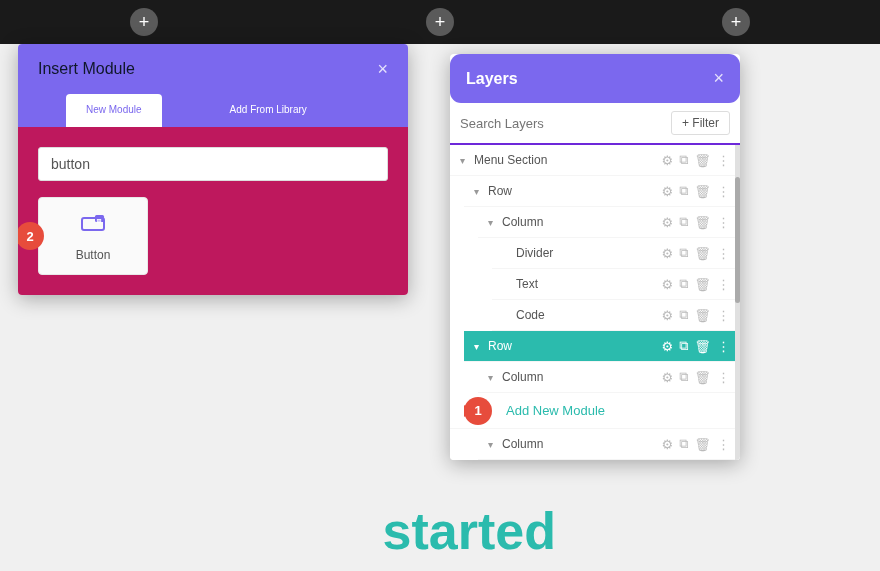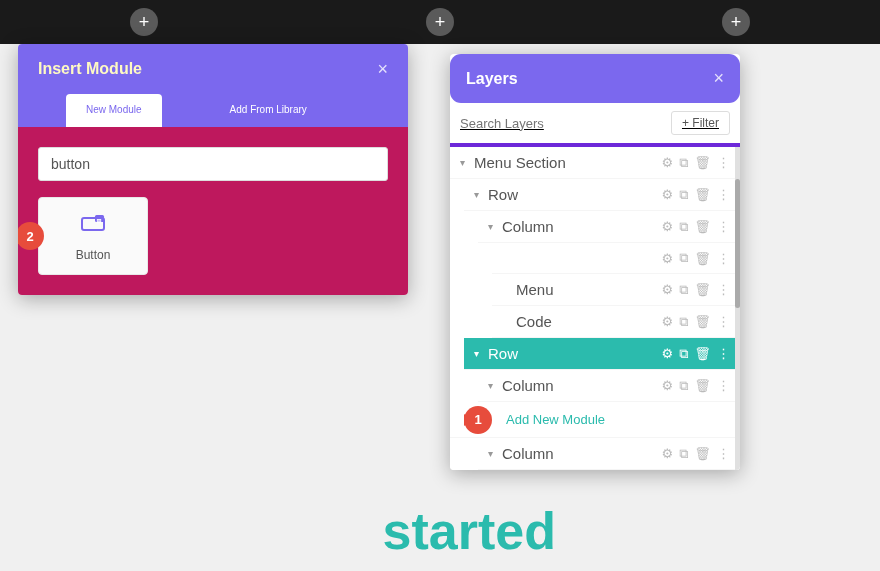--- a/index.html
+++ b/index.html
@@ -82,23 +82,23 @@
     }
 
     .panel-header {
       background: #7b68ee;
       padding: 16px 20px;
       display: flex;
       align-items: center;
       justify-content: space-between;
     }
     .panel-header-title {
-      color: #fef9c3;
+      color: #0f172a;
       font-size: 16px;
-      font-weight: 700;
+      font-weight: 400;
     }
     .panel-close {
       color: white;
       font-size: 18px;
       cursor: pointer;
       line-height: 1;
       opacity: 0.8;
     }
 
     .panel-tabs {
@@ -219,24 +219,23 @@
       color: white;
       font-size: 18px;
       cursor: pointer;
       opacity: 0.8;
     }
 
     .layers-search-bar {
       display: flex;
       align-items: center;
       padding: 8px 10px;
-      border-bottom: 4px solid #6d28d9;
+      border-bottom: 2px solid #6d28d9;
       gap: 8px;
       background: white;
-      text-decoration: underline;
     }
     .layers-search-input {
       flex: 1;
       border: none;
       outline: none;
       font-size: 13px;
       color: #888;
       background: transparent;
     }
     .filter-btn {
@@ -278,21 +277,21 @@
       font-size: 10px;
       color: #999;
       flex-shrink: 0;
     }
     .layer-indent-1 { margin-left: 14px; }
     .layer-indent-2 { margin-left: 28px; }
     .layer-indent-3 { margin-left: 42px; }
 
     .layer-name {
       flex: 1;
-      font-size: 15px;
+      font-size: 12px;
     }
 
     .layer-icons {
       display: flex;
       align-items: center;
       gap: 6px;
       margin-left: auto;
     }
     .layer-icons span {
       color: #bbb;
@@ -428,31 +427,32 @@
       <div class="layer-icons">
         <span>⚙</span>
         <span>⧉</span>
         <span>🗑</span>
         <span>⋮</span>
       </div>
     </div>
 
     <div class="layer-row layer-indent-3">
       <span class="layer-chevron"></span>
+      <span class="layer-name">Divider</span>
       <div class="layer-icons">
         <span>⚙</span>
         <span>⧉</span>
         <span>🗑</span>
         <span>⋮</span>
       </div>
     </div>
 
     <div class="layer-row layer-indent-3">
       <span class="layer-chevron"></span>
-      <span class="layer-name">Menu</span>
+      <span class="layer-name">Text</span>
       <div class="layer-icons">
         <span>⚙</span>
         <span>⧉</span>
         <span>🗑</span>
         <span>⋮</span>
       </div>
     </div>
 
     <div class="layer-row layer-indent-3">
       <span class="layer-chevron"></span>

